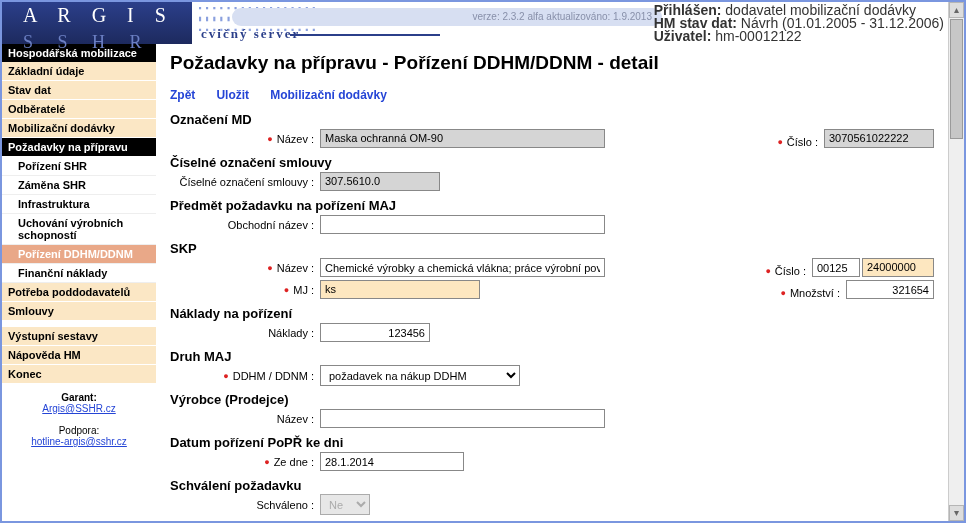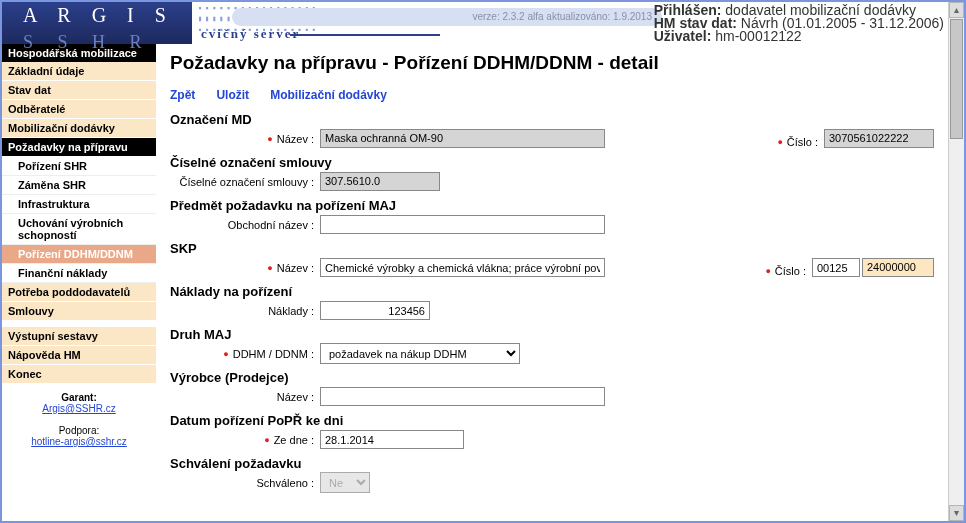--- a/index.html
+++ b/index.html
@@ -134,20 +134,28 @@
         <div class="section-label">SKP</div>
         <div class="form-row">
           <div class="lbl req">Název :</div>
           <input class="field white w-lg" value="Chemické výrobky a chemická vlákna; práce výrobní pov" style="">
           <div class="row-skp-right">
             <div class="rt-lbl req">Číslo :</div>
             <input class="field white" style="width: 48px;" value="00125">
             <div class="field beige" style="width:72px;margin-left:2px">24000000</div>
           </div>
         </div>
+        <div class="form-row">
+          <div class="lbl req">MJ :</div>
+          <div class="field beige" style="width:160px">ks</div>
+          <div class="row-skp-right">
+            <div class="rt-lbl req">Množství :</div>
+            <input class="field white w-num2" value="321654" style="">
+          </div>
+        </div>
 
         <div class="section-label">Náklady na pořízení</div>
         <div class="form-row">
           <div class="lbl">Náklady :</div>
           <input class="field white w-num" style="width: 110px;" value="123456">
         </div>
 
         <div class="section-label">Druh MAJ</div>
         <div class="form-row">
           <div class="lbl req">DDHM / DDNM :</div>

